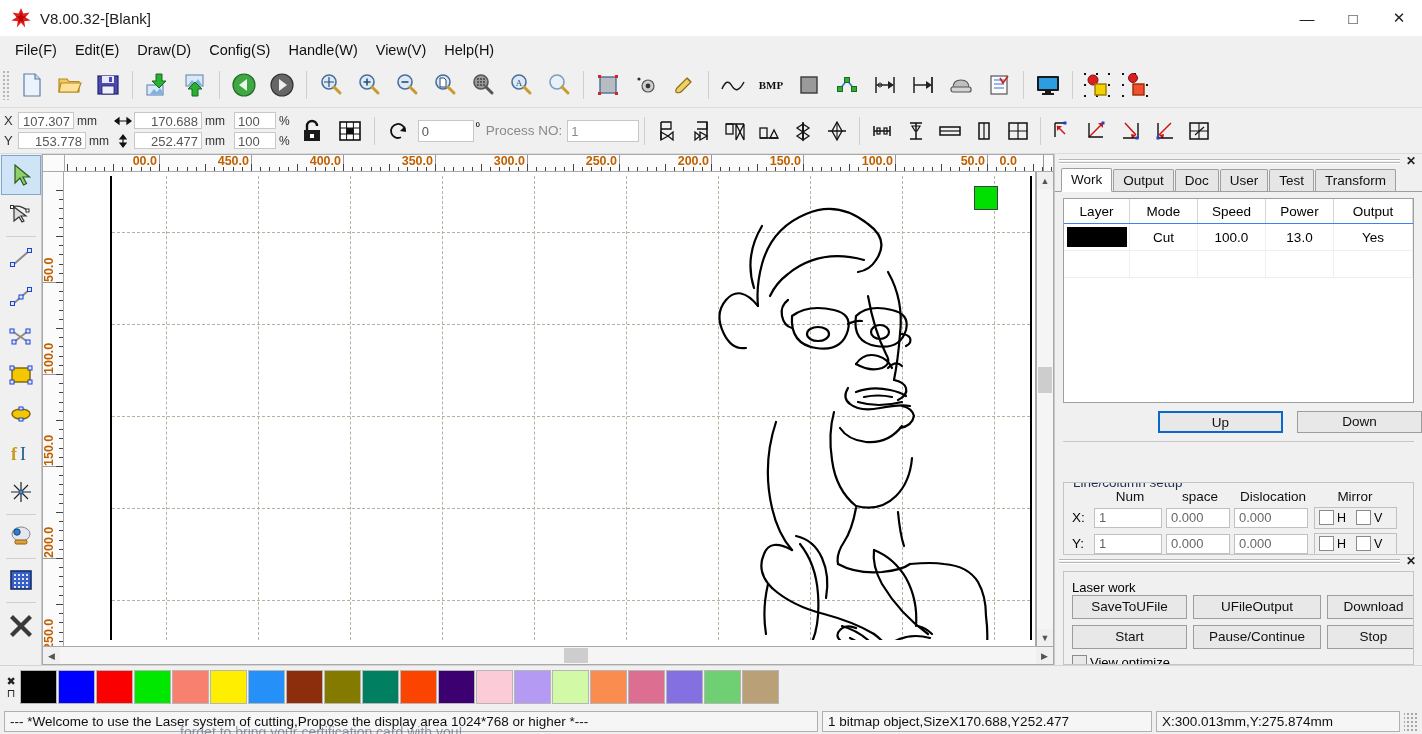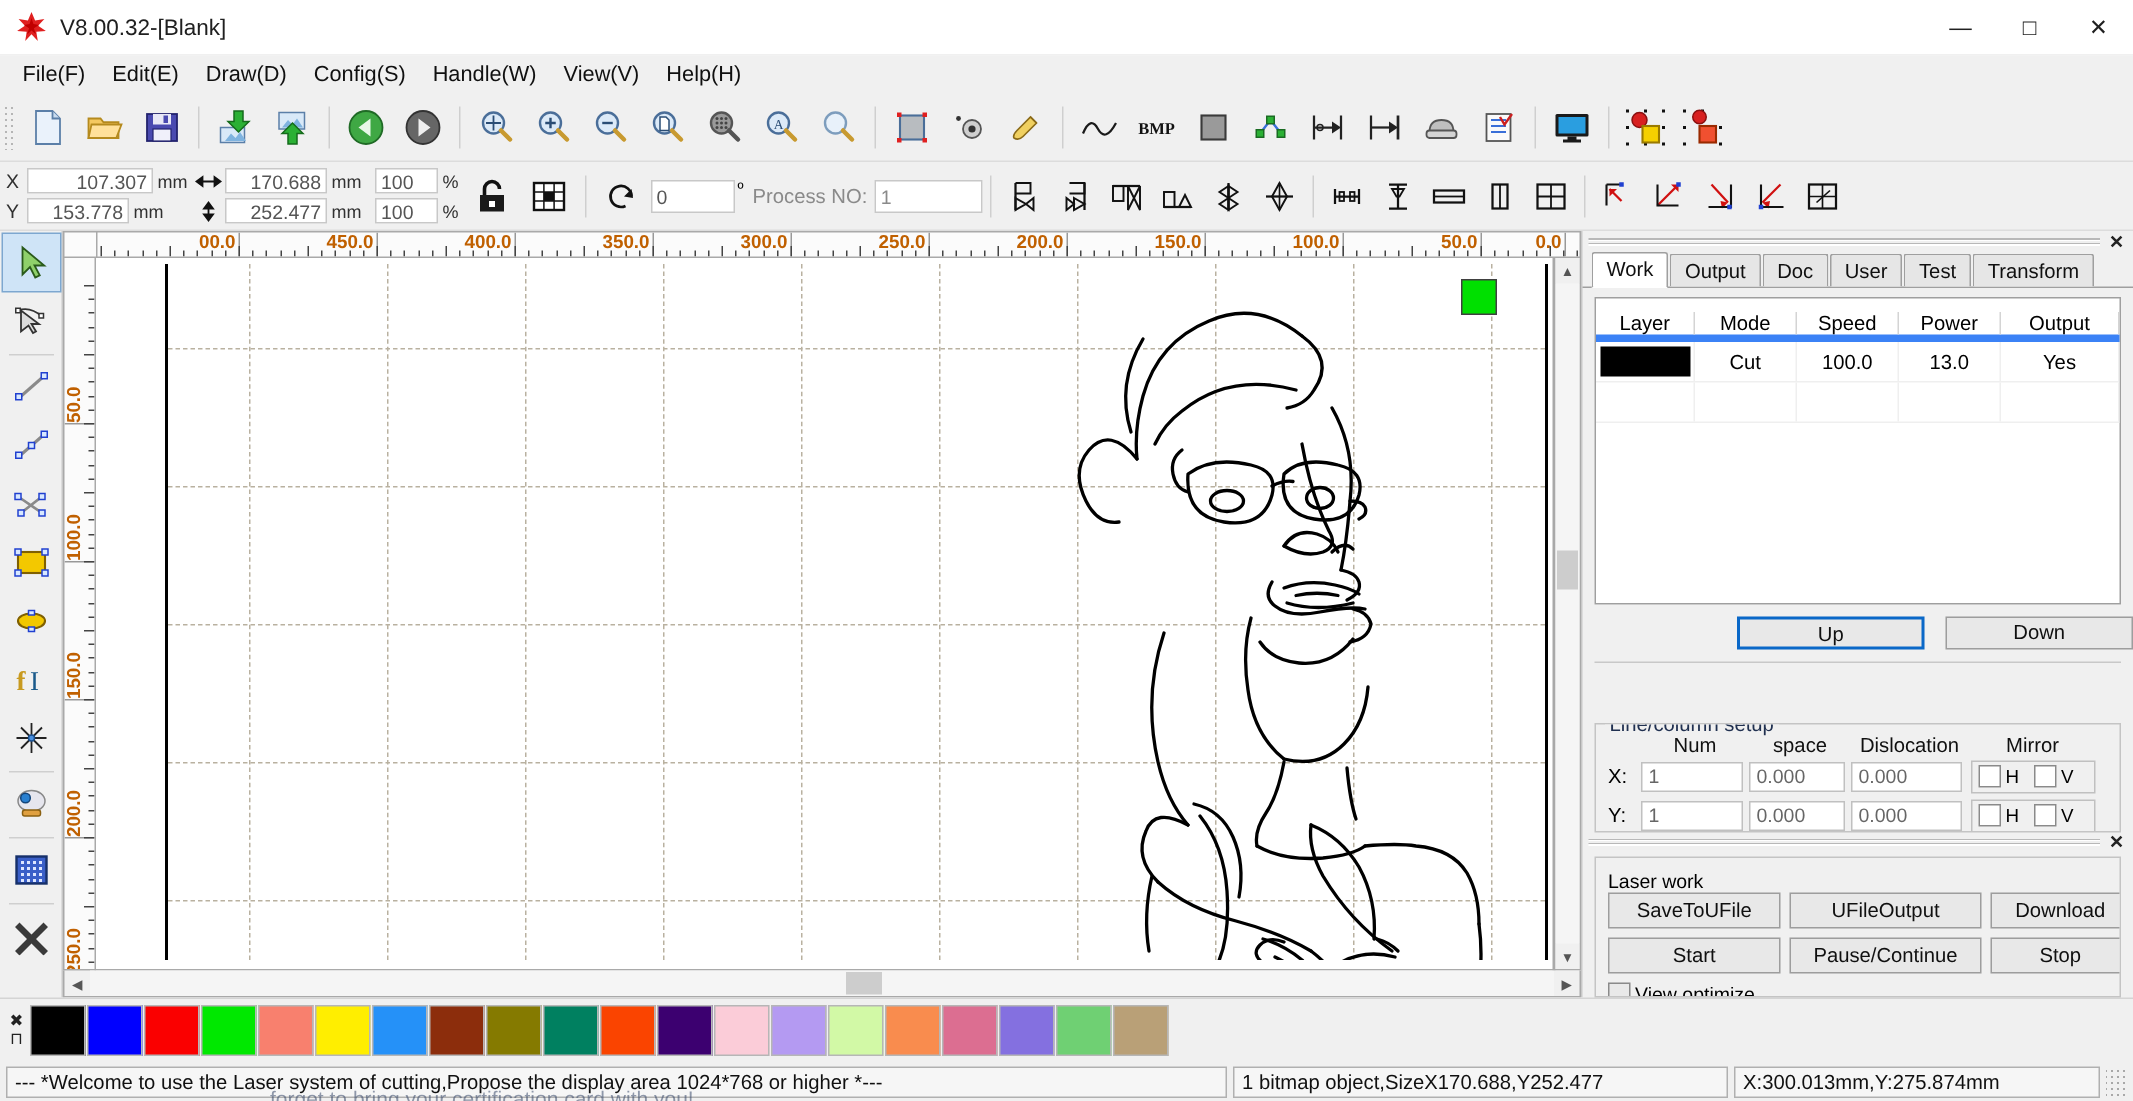--- a/index.html
+++ b/index.html
@@ -108,21 +108,21 @@
   .dockclose{width:14px;text-align:center;font-size:12px;font-weight:bold;color:#222;margin-left:4px;}
 
   .tabs{display:flex;align-items:flex-end;height:24px;flex:0 0 24px;padding-left:6px;
         border-bottom:1px solid #9f9f9f;box-sizing:border-box;}
   .tab{padding:2px 9px;font-size:13.5px;background:#e6e6e6;border:1px solid #9f9f9f;
        border-bottom:none;margin-right:1px;color:#101010;border-radius:2px 2px 0 0;line-height:17px;}
   .tab.active{background:#fff;position:relative;top:1px;padding-bottom:3px;border-bottom:1px solid #fff;}
 
   .layertable{margin:6px 8px 0 8px;background:#fff;border:1px solid #9f9f9f;height:218px;
               display:flex;flex-direction:column;}
-  .lt-head{display:flex;height:24px;flex:0 0 24px;border-bottom:5px solid #3b82f6;align-items:flex-end;}
+  .lt-head{display:flex;height:24px;flex:0 0 24px;border-bottom:1px solid #3b82f6;}
   .lt-head div{font-size:13.5px;display:flex;align-items:center;justify-content:center;
                border-right:1px solid #d4d4d4;box-sizing:border-box;}
   .lt-row{display:flex;height:26px;flex:0 0 26px;border-bottom:1px solid #efefef;}
   .lt-row div{font-size:13.5px;display:flex;align-items:center;justify-content:center;
               border-right:1px solid #efefef;box-sizing:border-box;}
   .c1{width:66px;flex:0 0 66px;}
   .c2{width:68px;flex:0 0 68px;}
   .c3{width:68px;flex:0 0 68px;}
   .c4{width:68px;flex:0 0 68px;}
   .c5{flex:1 1 auto;}
@@ -463,21 +463,21 @@
           <circle cx="14" cy="8" r="4.5" fill="#d82020" stroke="#8a1010"></circle>
           <rect x="14" y="14" width="11" height="11" fill="#f05030" stroke="#9a2a00" stroke-width="1.4"></rect>
         </svg>
     </span>
   </div>
 
   <div class="toolbar tb2">
     <span class="fldgrp">
       <span class="fldrow">
         <span class="lbl">X</span>
-        <span class="txtbox" style="width:84px">107.307</span>
+        <span class="txtbox" style="width:56px">107.307</span>
         <span class="unit">mm</span>
       </span>
       <span class="fldrow">
         <span class="lbl">Y</span>
         <span class="txtbox" style="width:68px">153.778</span>
         <span class="unit">mm</span>
       </span>
     </span>
 
     <span class="fldgrp">
@@ -790,21 +790,21 @@
           <span class="lab" style="left:94px">00.0</span>
           <span class="lab" style="left:186px">450.0</span>
           <span class="lab" style="left:278px">400.0</span>
           <span class="lab" style="left:370px">350.0</span>
           <span class="lab" style="left:462px">300.0</span>
           <span class="lab" style="left:554px">250.0</span>
           <span class="lab" style="left:646px">200.0</span>
           <span class="lab" style="left:738px">150.0</span>
           <span class="lab" style="left:830px">100.0</span>
           <span class="lab" style="left:922px">50.0</span>
-          <span class="lab" style="left:978px">0.0</span>
+          <span class="lab" style="left:954px">0.0</span>
           <span class="vsep" style="left:94px"></span><span class="vsep" style="left:186px"></span>
           <span class="vsep" style="left:278px"></span><span class="vsep" style="left:370px"></span>
           <span class="vsep" style="left:462px"></span><span class="vsep" style="left:554px"></span>
           <span class="vsep" style="left:646px"></span><span class="vsep" style="left:738px"></span>
           <span class="vsep" style="left:830px"></span><span class="vsep" style="left:922px"></span>
           <span class="vsep" style="left:978px"></span>
           <span id="hticks"><span class="tk maj" style="left:2.0px"></span><span class="tk min" style="left:11.2px"></span><span class="tk min" style="left:20.4px"></span><span class="tk min" style="left:29.6px"></span><span class="tk min" style="left:38.8px"></span><span class="tk maj" style="left:48.0px"></span><span class="tk min" style="left:57.2px"></span><span class="tk min" style="left:66.4px"></span><span class="tk min" style="left:75.6px"></span><span class="tk min" style="left:84.8px"></span><span class="tk maj" style="left:94.0px"></span><span class="tk min" style="left:103.2px"></span><span class="tk min" style="left:112.4px"></span><span class="tk min" style="left:121.6px"></span><span class="tk min" style="left:130.8px"></span><span class="tk maj" style="left:140.0px"></span><span class="tk min" style="left:149.2px"></span><span class="tk min" style="left:158.4px"></span><span class="tk min" style="left:167.6px"></span><span class="tk min" style="left:176.8px"></span><span class="tk maj" style="left:186.0px"></span><span class="tk min" style="left:195.2px"></span><span class="tk min" style="left:204.4px"></span><span class="tk min" style="left:213.6px"></span><span class="tk min" style="left:222.8px"></span><span class="tk maj" style="left:232.0px"></span><span class="tk min" style="left:241.2px"></span><span class="tk min" style="left:250.4px"></span><span class="tk min" style="left:259.6px"></span><span class="tk min" style="left:268.8px"></span><span class="tk maj" style="left:278.0px"></span><span class="tk min" style="left:287.2px"></span><span class="tk min" style="left:296.4px"></span><span class="tk min" style="left:305.6px"></span><span class="tk min" style="left:314.8px"></span><span class="tk maj" style="left:324.0px"></span><span class="tk min" style="left:333.2px"></span><span class="tk min" style="left:342.4px"></span><span class="tk min" style="left:351.6px"></span><span class="tk min" style="left:360.8px"></span><span class="tk maj" style="left:370.0px"></span><span class="tk min" style="left:379.2px"></span><span class="tk min" style="left:388.4px"></span><span class="tk min" style="left:397.6px"></span><span class="tk min" style="left:406.8px"></span><span class="tk maj" style="left:416.0px"></span><span class="tk min" style="left:425.2px"></span><span class="tk min" style="left:434.4px"></span><span class="tk min" style="left:443.6px"></span><span class="tk min" style="left:452.8px"></span><span class="tk maj" style="left:462.0px"></span><span class="tk min" style="left:471.2px"></span><span class="tk min" style="left:480.4px"></span><span class="tk min" style="left:489.6px"></span><span class="tk min" style="left:498.8px"></span><span class="tk maj" style="left:508.0px"></span><span class="tk min" style="left:517.2px"></span><span class="tk min" style="left:526.4px"></span><span class="tk min" style="left:535.6px"></span><span class="tk min" style="left:544.8px"></span><span class="tk maj" style="left:554.0px"></span><span class="tk min" style="left:563.2px"></span><span class="tk min" style="left:572.4px"></span><span class="tk min" style="left:581.6px"></span><span class="tk min" style="left:590.8px"></span><span class="tk maj" style="left:600.0px"></span><span class="tk min" style="left:609.2px"></span><span class="tk min" style="left:618.4px"></span><span class="tk min" style="left:627.6px"></span><span class="tk min" style="left:636.8px"></span><span class="tk maj" style="left:646.0px"></span><span class="tk min" style="left:655.2px"></span><span class="tk min" style="left:664.4px"></span><span class="tk min" style="left:673.6px"></span><span class="tk min" style="left:682.8px"></span><span class="tk maj" style="left:692.0px"></span><span class="tk min" style="left:701.2px"></span><span class="tk min" style="left:710.4px"></span><span class="tk min" style="left:719.6px"></span><span class="tk min" style="left:728.8px"></span><span class="tk maj" style="left:738.0px"></span><span class="tk min" style="left:747.2px"></span><span class="tk min" style="left:756.4px"></span><span class="tk min" style="left:765.6px"></span><span class="tk min" style="left:774.8px"></span><span class="tk maj" style="left:784.0px"></span><span class="tk min" style="left:793.2px"></span><span class="tk min" style="left:802.4px"></span><span class="tk min" style="left:811.6px"></span><span class="tk min" style="left:820.8px"></span><span class="tk maj" style="left:830.0px"></span><span class="tk min" style="left:839.2px"></span><span class="tk min" style="left:848.4px"></span><span class="tk min" style="left:857.6px"></span><span class="tk min" style="left:866.8px"></span><span class="tk maj" style="left:876.0px"></span><span class="tk min" style="left:885.2px"></span><span class="tk min" style="left:894.4px"></span><span class="tk min" style="left:903.6px"></span><span class="tk min" style="left:912.8px"></span><span class="tk maj" style="left:922.0px"></span><span class="tk min" style="left:931.2px"></span><span class="tk min" style="left:940.4px"></span><span class="tk min" style="left:949.6px"></span><span class="tk min" style="left:958.8px"></span><span class="tk maj" style="left:968.0px"></span><span class="tk min" style="left:977.2px"></span><span class="tk min" style="left:986.4px"></span></span>
         </div>
       </div>
 

